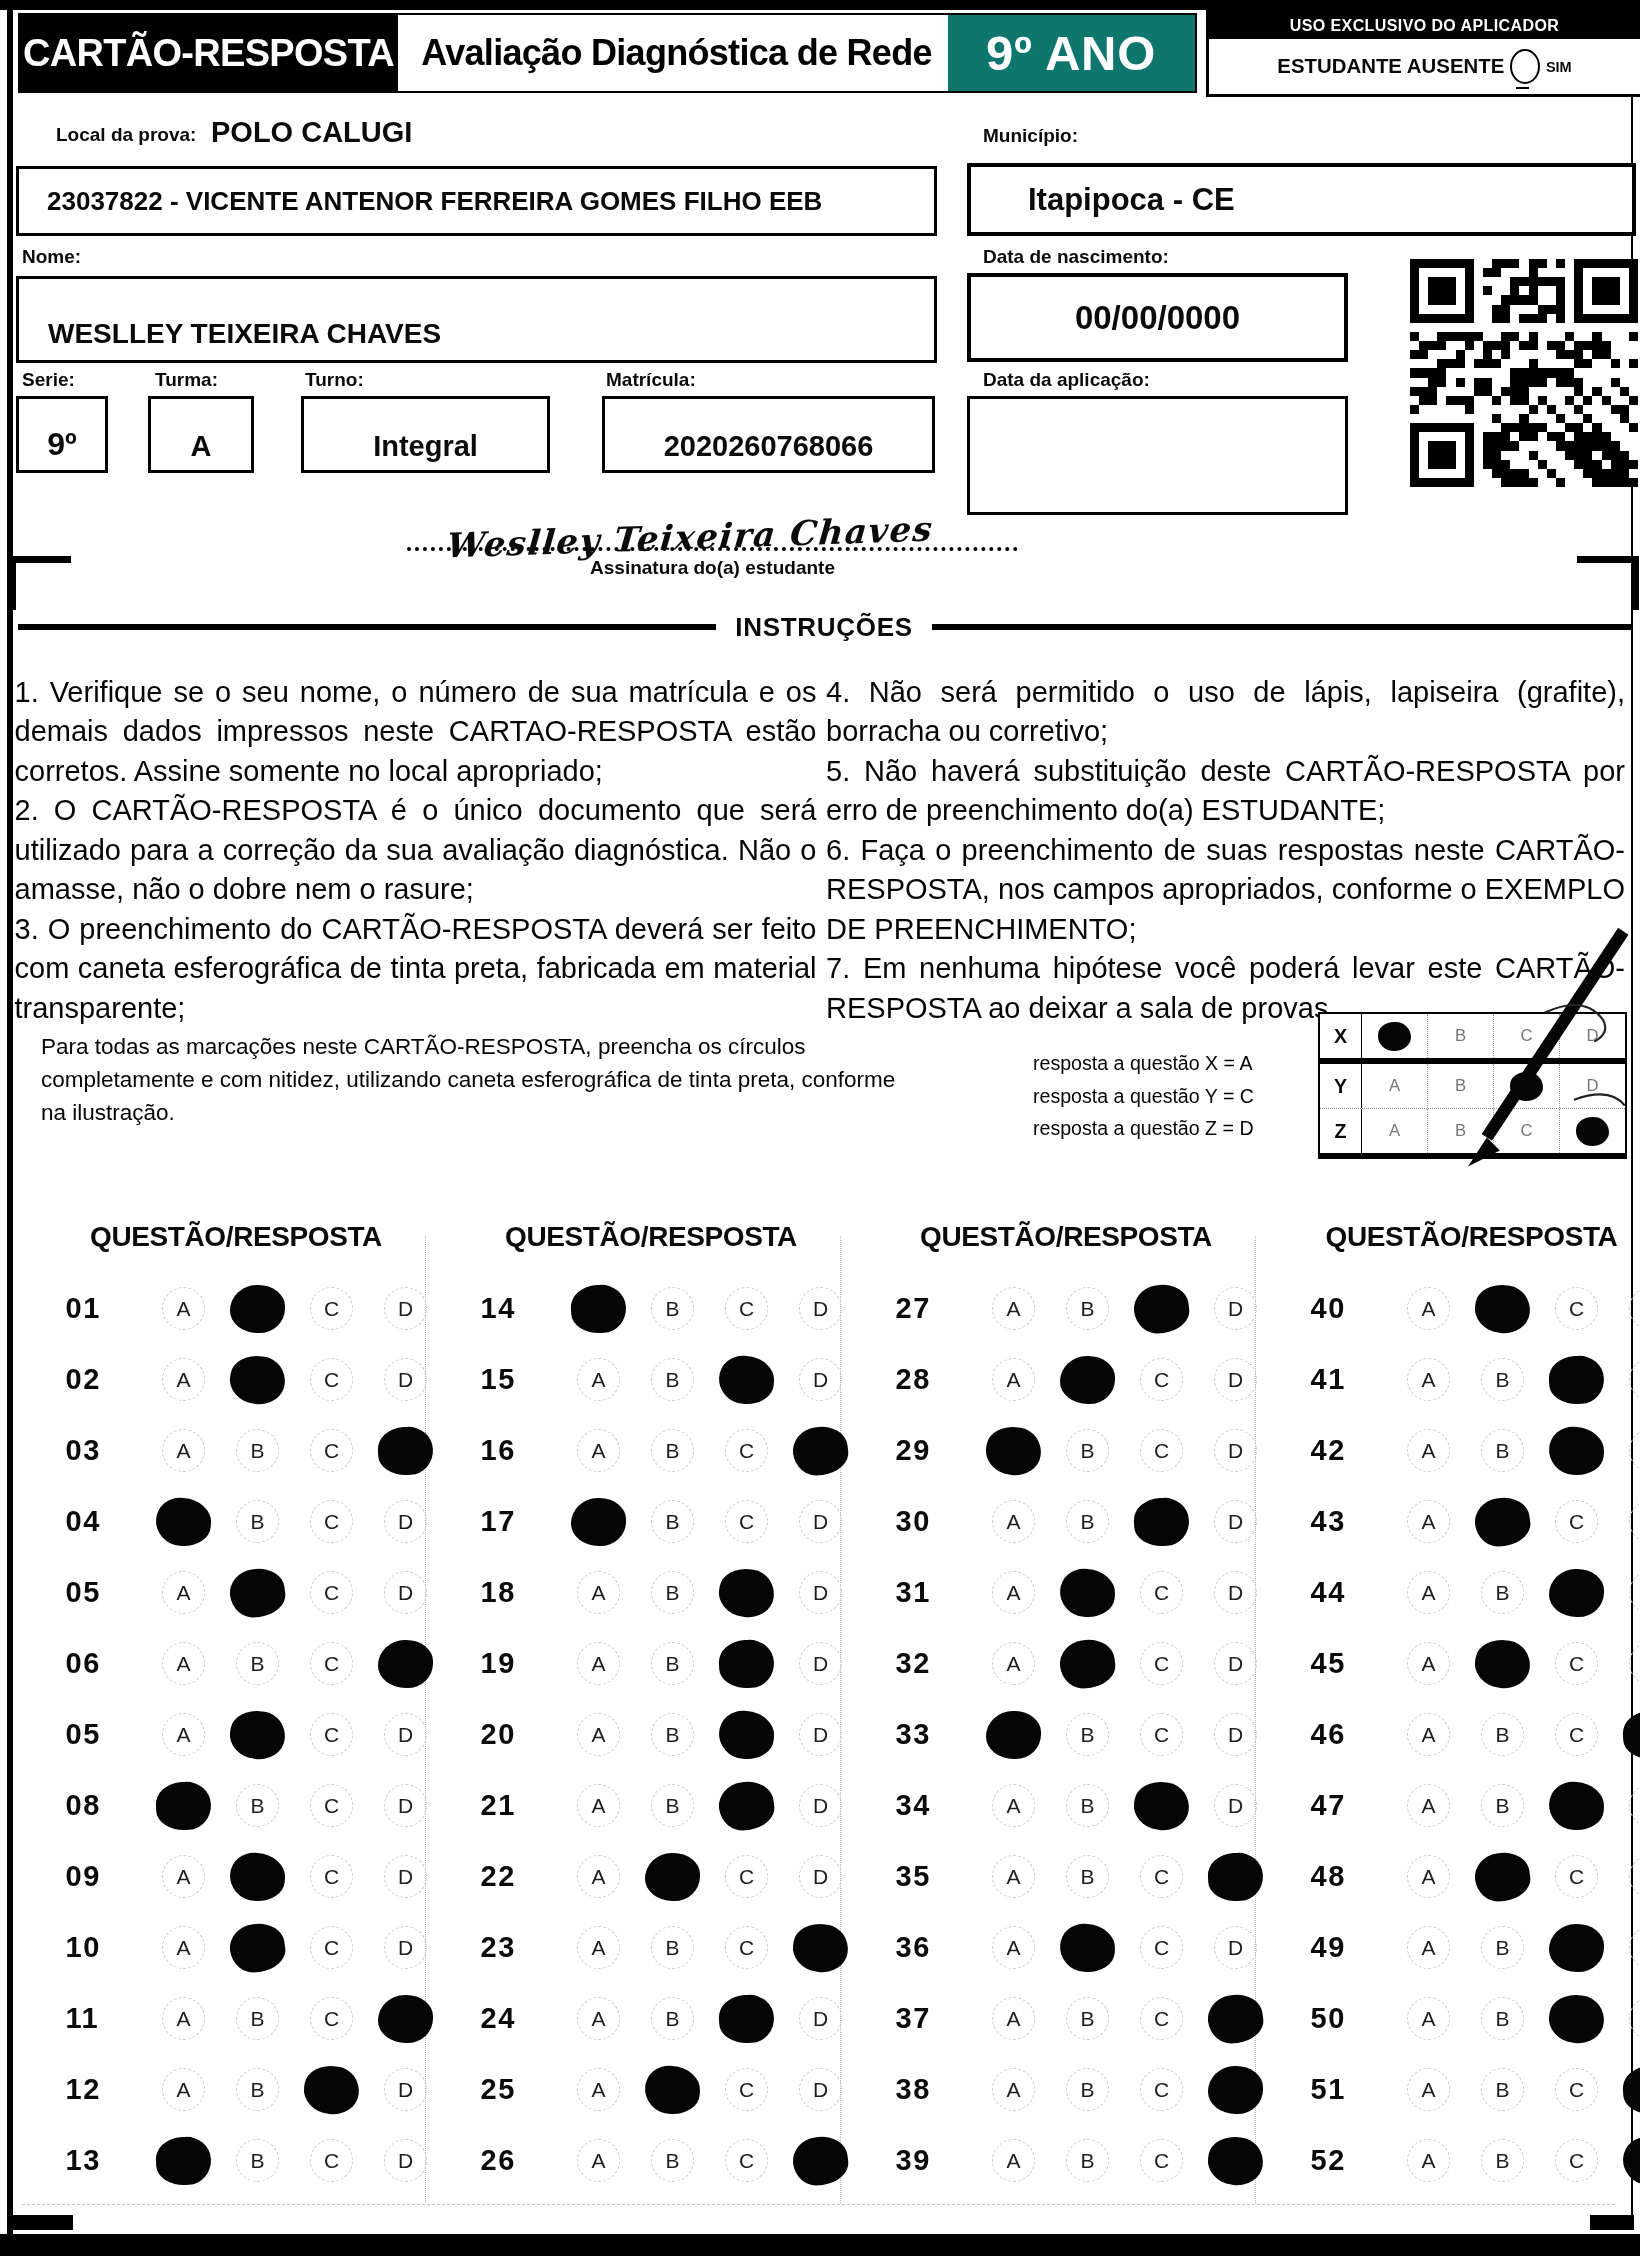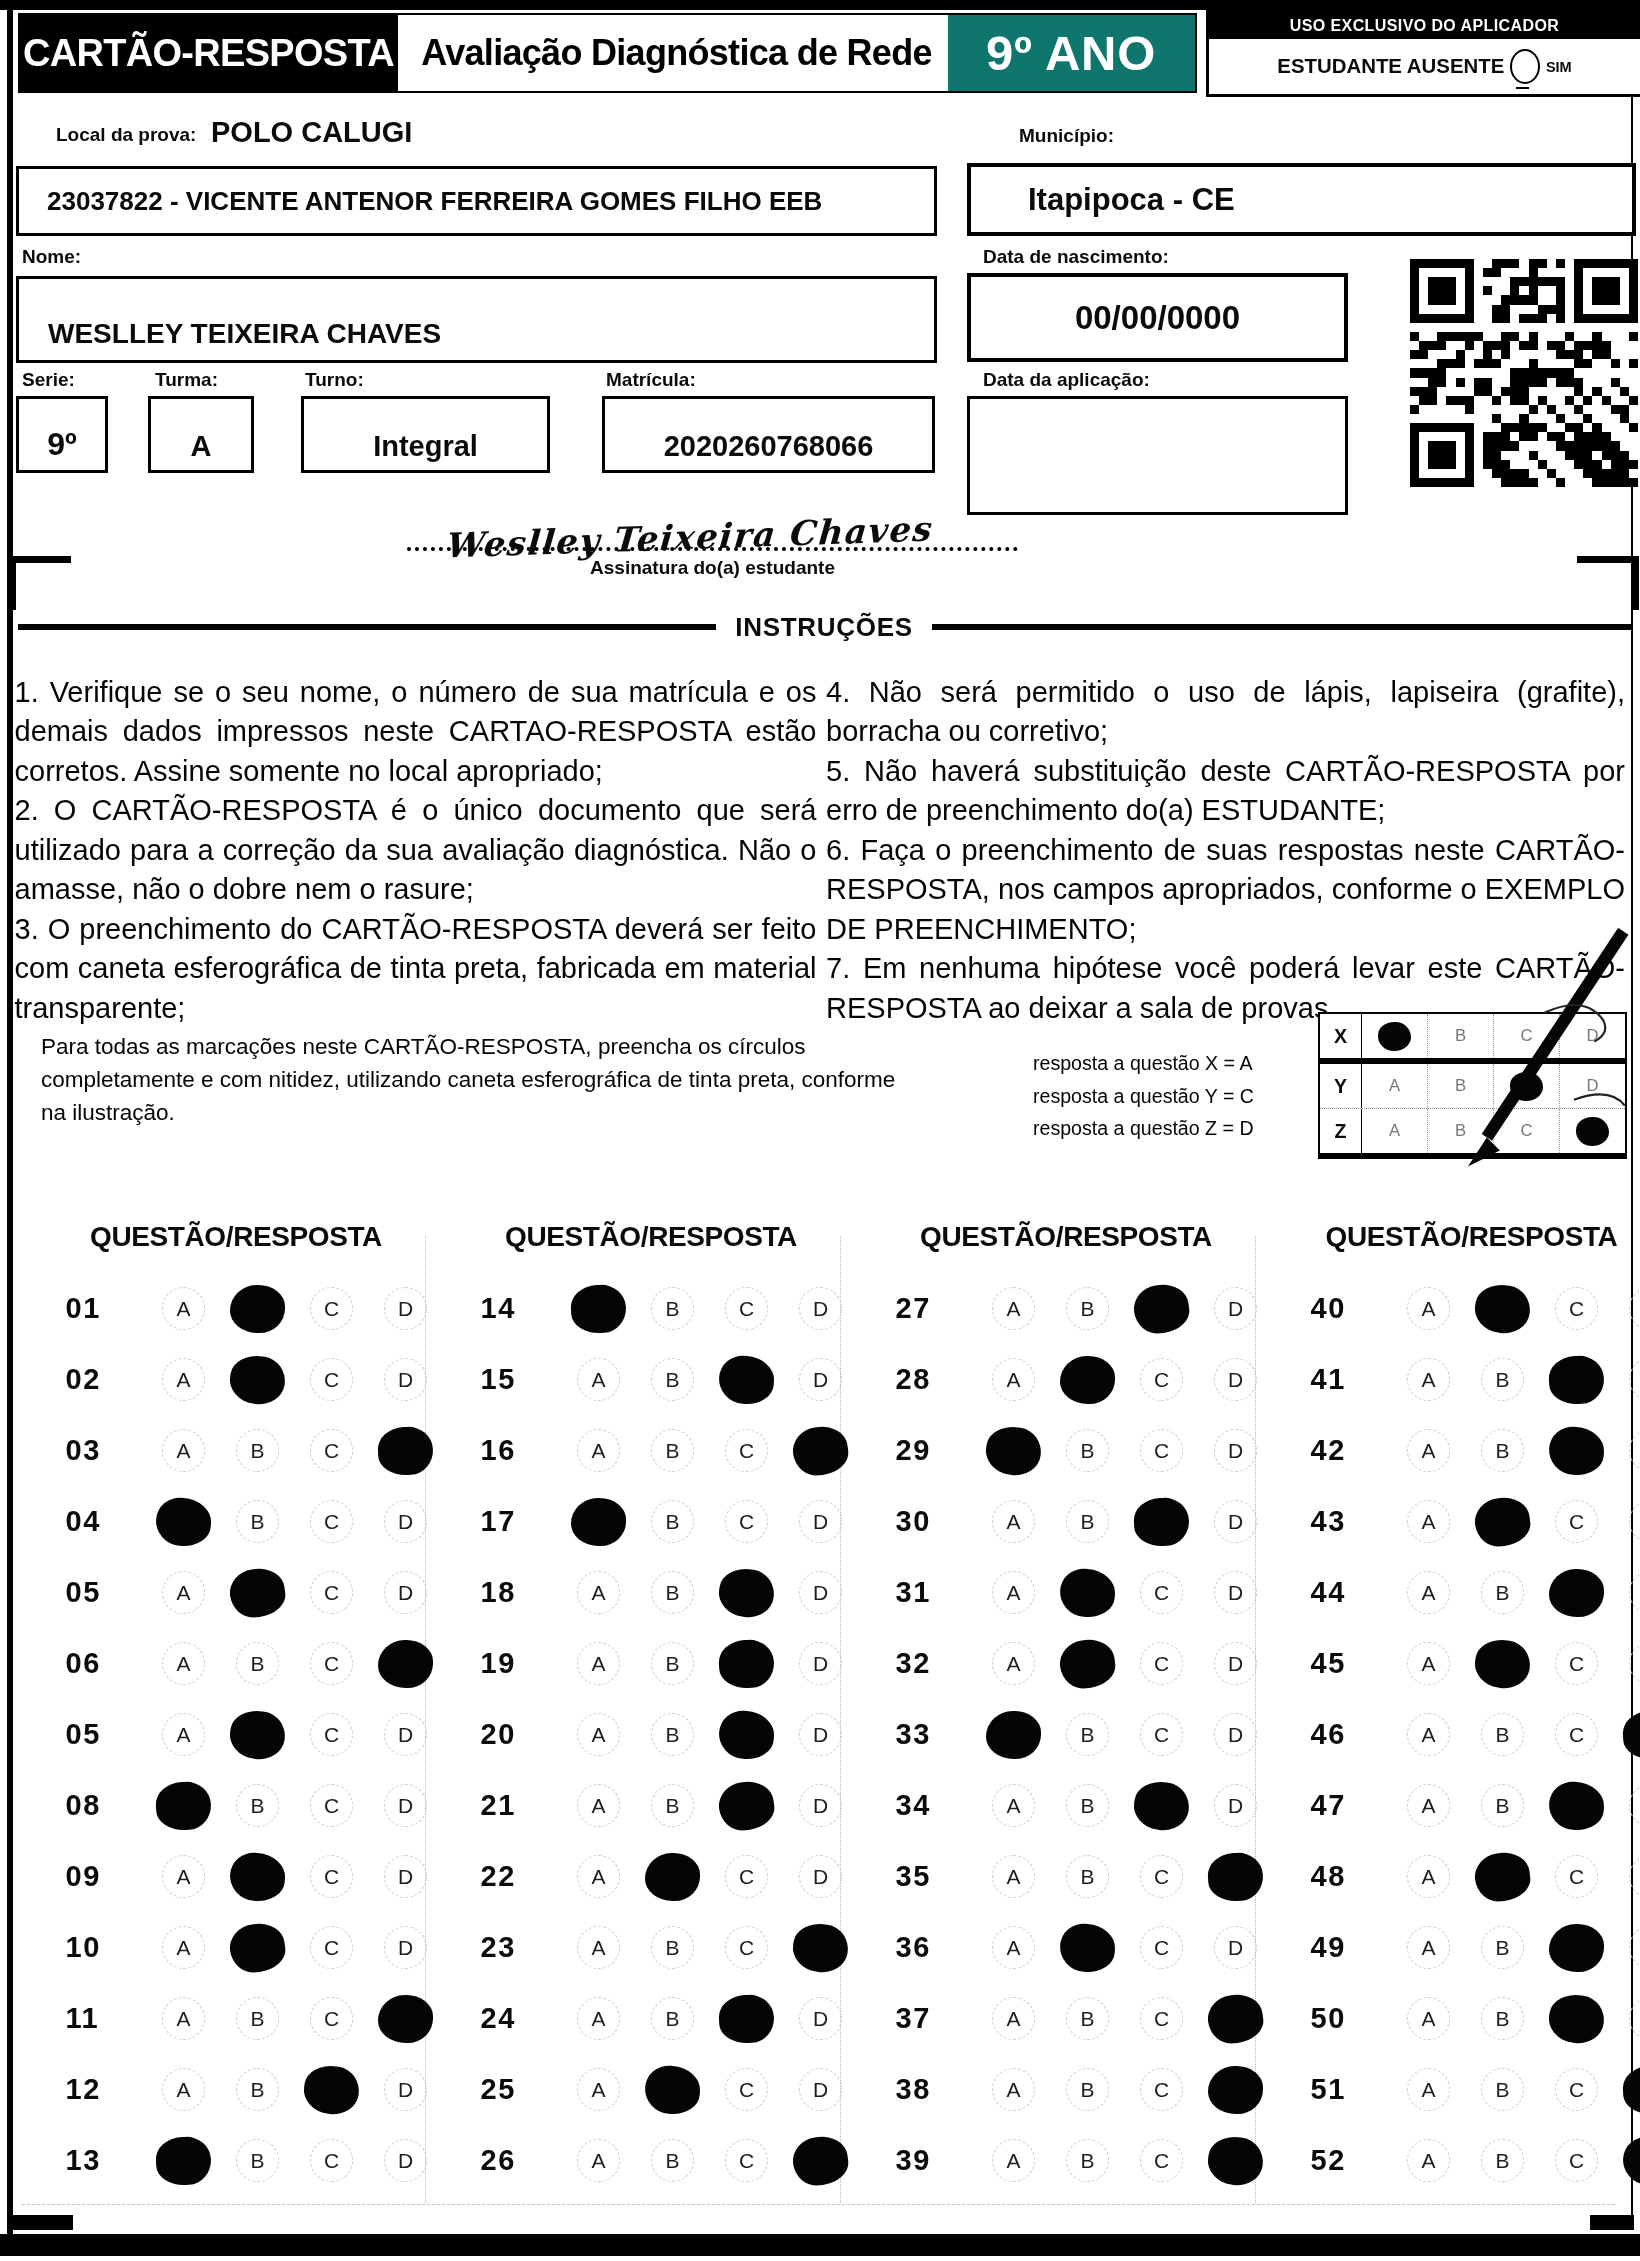--- a/index.html
+++ b/index.html
@@ -113,21 +113,21 @@
   <div class="apl-top">USO EXCLUSIVO DO APLICADOR</div>
   <div class="apl-bottom">
     <span>ESTUDANTE AUSENTE</span>
     <span class="absent-circle"></span>
     <span class="apl-sim">SIM</span>
   </div>
 </div>
 
 <div class="abs lbl" style="left:22px;top:124px;margin-left:34px;">Local da prova:</div>
 <div class="abs fval local-value" style="left:211px;top:116px;">POLO CALUGI</div>
-<div class="abs lbl" style="left:983px;top:125px;margin-left:36px;">Município:</div>
+<div class="abs lbl" style="left:983px;top:125px;">Município:</div>
 
 <div class="abs fbox school-box">
   <span>23037822 - VICENTE ANTENOR FERREIRA GOMES FILHO EEB</span>
 </div>
 <div class="abs fbox mun-box">
   <span>Itapipoca - CE</span>
 </div>
 
 <div class="abs lbl" style="left:22px;top:246px;">Nome:</div>
 <div class="abs lbl" style="left:983px;top:246px;">Data de nascimento:</div>

